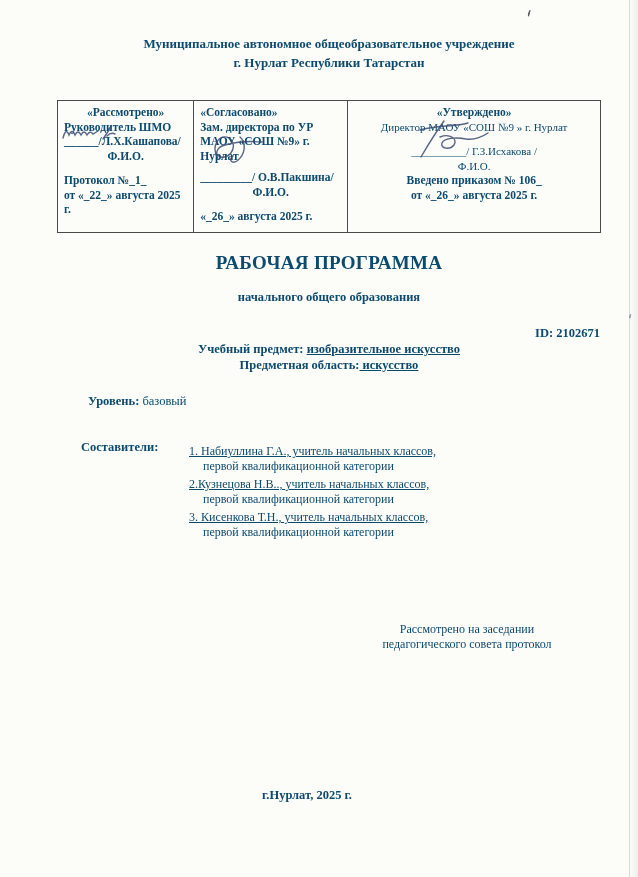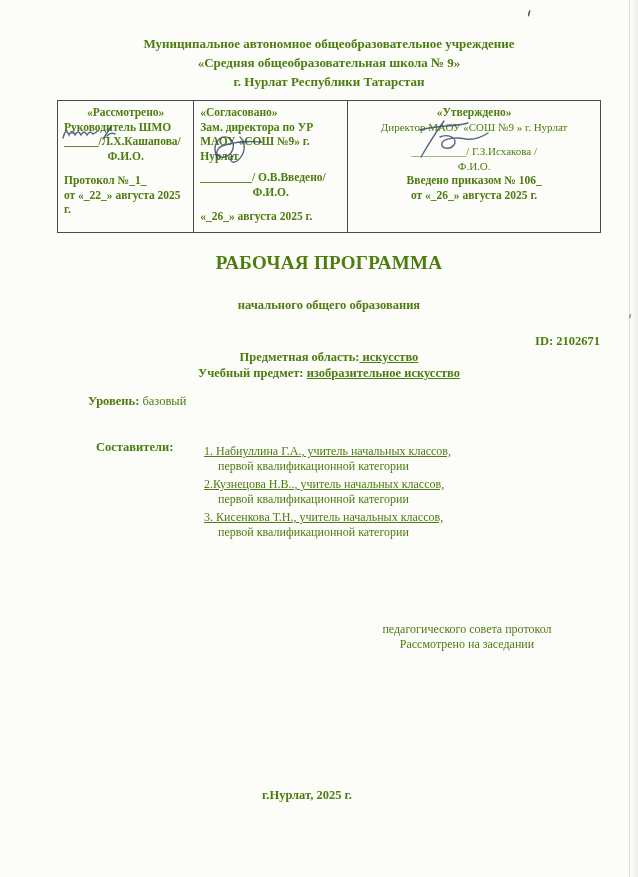--- a/index.html
+++ b/index.html
@@ -2,21 +2,21 @@
 <html><head>
 <meta charset="utf-8">
 <style>
   html, body { margin: 0; padding: 0; background: #ffffff; }
   .page {
     position: relative;
     width: 638px;
     height: 877px;
     background: #fcfcf9;
     font-family: "Liberation Serif", "DejaVu Serif", serif;
-    color: #4d7c0f;
+    color: #0c4a6e;
     overflow: hidden;
     box-sizing: border-box;
     padding-left: 16px;
   }
   .page::after { 
     content: "";
     position: absolute;
     top: 0; right: 8px;
     width: 1px; height: 100%;
     background: rgba(120,120,120,.25);
@@ -86,37 +86,37 @@
 
   
   .title-block {
     position: absolute;
     top: 252px; left: 58px; right: 38px;
     text-align: center;
     font-weight: bold;
     font-size: 12.5px;
   }
   .main-title { font-size: 19px; letter-spacing: .3px; }
-  .sub-title { margin-top: 24px; }
+  .sub-title { margin-top: 16px; }
   .prog-id { margin-top: 21px; text-align: right; }
   .subject-line { margin-top: 1px; line-height: 15px; }
   .u { text-decoration: underline; }
 
   
   .level-block {
     position: absolute;
     top: 394px; left: 88px;
     font-size: 12.5px;
   }
   .level-label { font-weight: bold; margin-top: 44px; }
 
   
   .authors-block {
     position: absolute;
-    top: 440px; left: 96px; right: 40px;
+    top: 440px; left: 81px; right: 40px;
     display: flex;
     font-size: 12px;
     line-height: 14.5px;
   }
   .authors-label { font-weight: bold; width: 104px; flex: none; font-size: 12.5px; }
   .author-item { margin: 4px; }
   .author-name { text-decoration: underline; display: block; }
   .author-qual { display: block; padding-left: 14px; }
 
   
@@ -142,21 +142,20 @@
 <body>
 
 <div class="page">
 
   <div class="scan-shade"></div>
   <div class="artifact-tick tick-1"></div>
   <div class="artifact-tick tick-2"></div>
 
   <header class="doc-header">
     <div class="cell-line">Муниципальное автономное общеобразовательное учреждение</div>
-    <div class="cell-line">«Средняя общеобразовательная школа № 9»</div>
     <div class="cell-line">г. Нурлат Республики Татарстан</div>
   </header>
 
   <table class="approval-table">
     <tbody>
       <tr>
 
         <td class="col-reviewed">
           <span class="cell-line t-center">«Рассмотрено»</span>
           <span class="cell-line">Руководитель ШМО</span>
@@ -168,21 +167,21 @@
             <path d="M3 15 Q6 4 9 12 Q12 5 15 12 Q18 6 21 12 Q24 6 27 12 Q30 7 33 11 L38 8"></path>
             <path d="M43 16 L51 4"></path>
             <path d="M47 13 Q51 9 55 11"></path>
           </svg>
         </td>
 
         <td class="col-agreed">
           <span class="cell-line">«Согласовано»</span>
           <span class="cell-line">Зам. директора по УР</span>
           <span class="cell-line">МАОУ «СОШ №9» г. Нурлат</span>
-          <span class="cell-line gap-top-md">_________/ О.В.Введено/</span>
+          <span class="cell-line gap-top-md">_________/ О.В.Пакшина/</span>
           <span class="cell-line t-center">Ф.И.О.</span>
           <span class="cell-line gap-top-sm">«_26_»  августа  2025 г.</span>
           <svg class="sig-svg sig-agreed" width="84" height="42" viewBox="0 0 84 42">
             <path d="M12 30 C4 16 14 4 23 9 C32 14 26 30 15 28 C8 27 10 18 19 16 C30 13 44 12 56 13"></path>
             <path d="M34 8 C41 14 39 26 31 32 C26 35 22 31 27 27"></path>
           </svg>
         </td>
 
         <td class="col-approved">
           <span class="cell-line t-center">«Утверждено»</span>
@@ -199,22 +198,22 @@
         </td>
 
       </tr>
     </tbody>
   </table>
 
   <section class="title-block">
     <div class="main-title">РАБОЧАЯ ПРОГРАММА</div>
     <div class="sub-title">начального общего образования</div>
     <div class="prog-id">ID: 2102671</div>
+    <div class="subject-line"><span>Учебный предмет: </span><span class="u">изобразительное искусство</span></div>
     <div class="subject-line"><span>Предметная область:</span><span class="u"> искусство</span></div>
-    <div class="subject-line"><span>Учебный предмет: </span><span class="u">изобразительное искусство</span></div>
   </section>
 
   <section class="level-block">
     <span class="level-label">Уровень:</span><span>  базовый</span>
   </section>
 
   <section class="authors-block">
     <div class="authors-label">Составители:</div>
     <div class="authors-list">
       <div class="author-item">
@@ -226,21 +225,21 @@
         <span class="author-qual">первой квалификационной категории</span>
       </div>
       <div class="author-item">
         <span class="author-name">3. Кисенкова Т.Н., учитель начальных классов,</span>
         <span class="author-qual">первой квалификационной категории</span>
       </div>
     </div>
   </section>
 
   <section class="council-note">
+    <div class="cell-line">Рассмотрено на заседании</div>
     <div class="cell-line">педагогического совета протокол</div>
-    <div class="cell-line">Рассмотрено на заседании</div>
   </section>
 
   <footer class="doc-footer">
     <span>г.Нурлат, 2025 г.</span>
   </footer>
 
 </div>
 
 </body></html>

